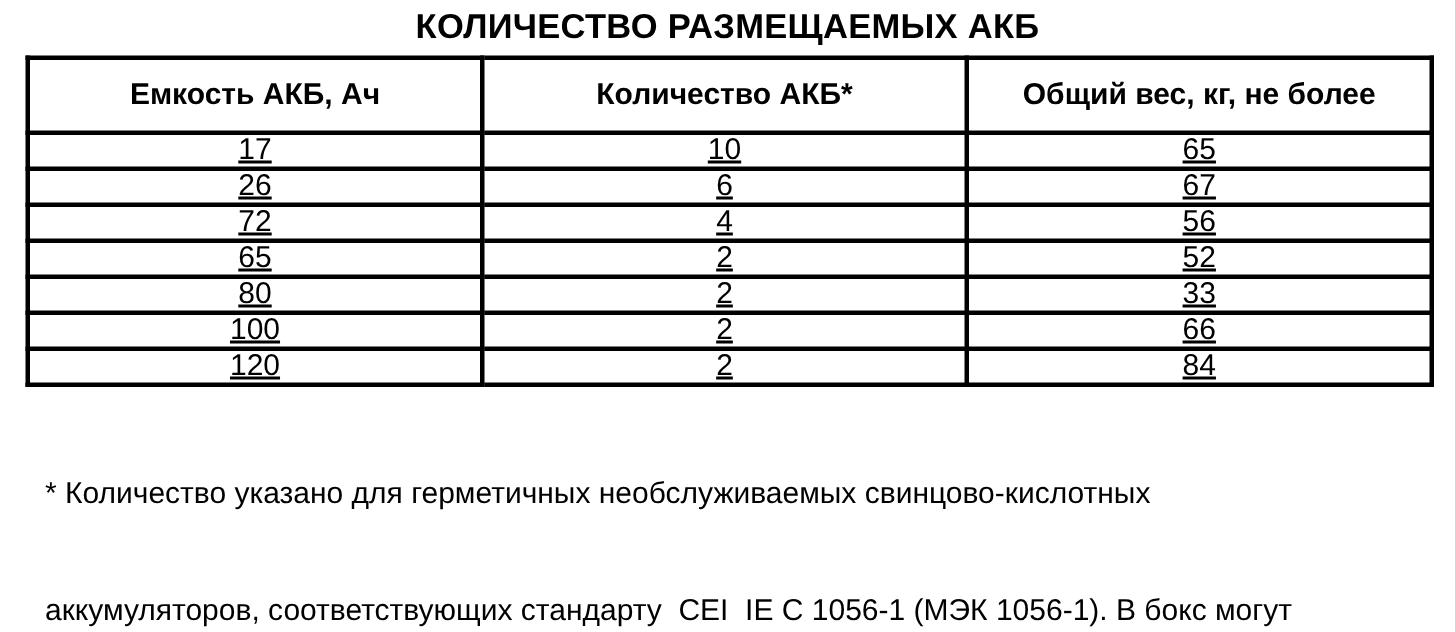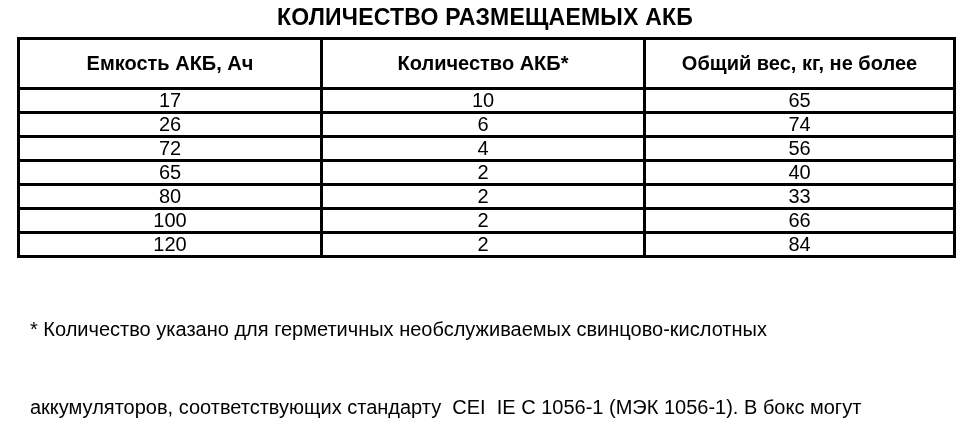--- a/index.html
+++ b/index.html
@@ -47,20 +47,21 @@
   }
   table.akb-table td {
     border: 3px solid #000000;
     height: 24px;
     font-size: 20px;
     font-weight: normal;
     text-align: center;
     vertical-align: middle;
     line-height: 1.05;
     background: #ffffff;
+    text-decoration: underline;
   }
   .footnote {
     margin: 6px 0 0 30px;
     width: 920px;
     font-size: 20px;
     line-height: 26px;
     color: #000000;
     white-space: pre-wrap;
   }
 </style>
@@ -86,31 +87,31 @@
     </thead>
     <tbody>
       <tr>
         <td>17</td>
         <td>10</td>
         <td>65</td>
       </tr>
       <tr>
         <td>26</td>
         <td>6</td>
-        <td>74</td>
+        <td>67</td>
       </tr>
       <tr>
         <td>72</td>
         <td>4</td>
         <td>56</td>
       </tr>
       <tr>
         <td>65</td>
         <td>2</td>
-        <td>40</td>
+        <td>52</td>
       </tr>
       <tr>
         <td>80</td>
         <td>2</td>
         <td>33</td>
       </tr>
       <tr>
         <td>100</td>
         <td>2</td>
         <td>66</td>

